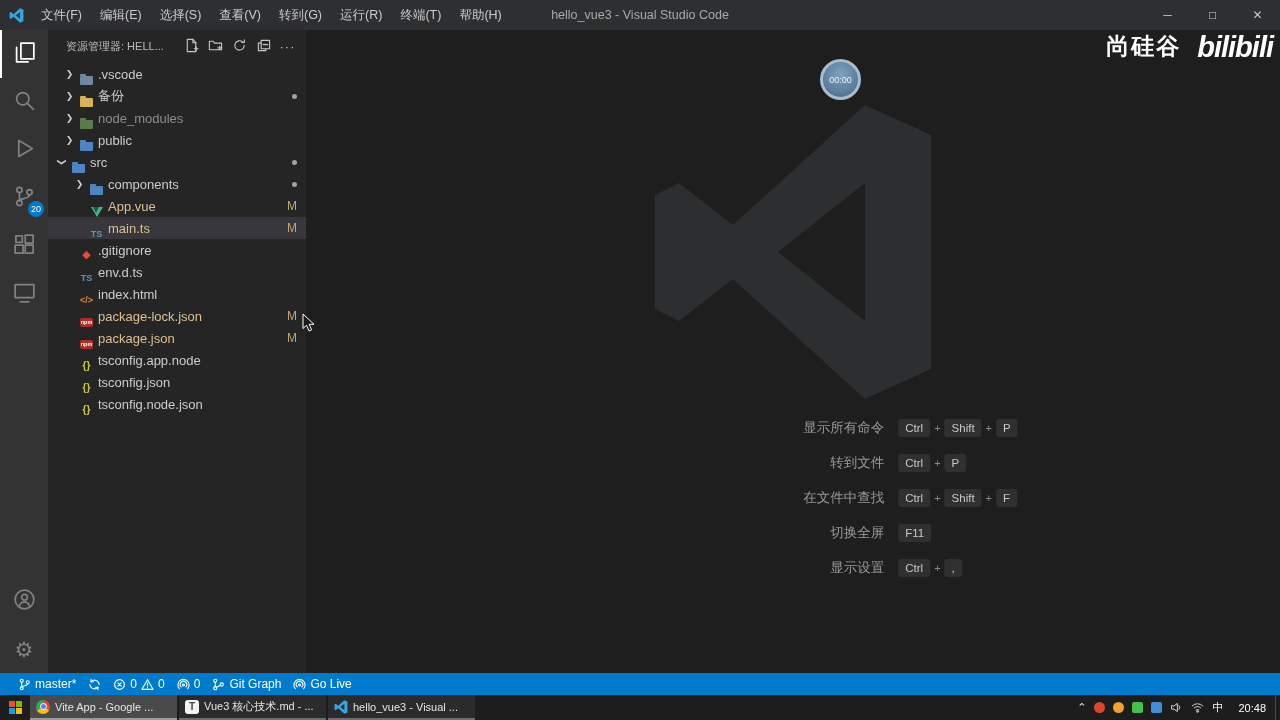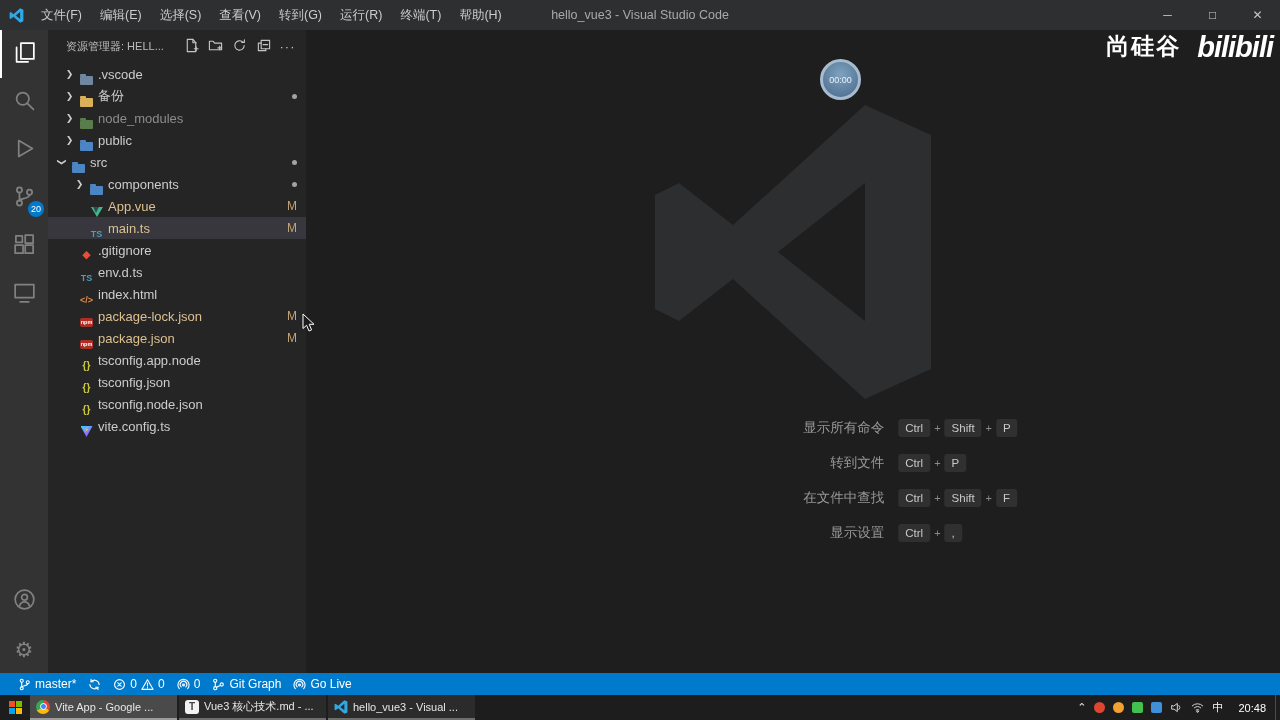--- a/index.html
+++ b/index.html
@@ -362,28 +362,20 @@
             <span class="row-meta"></span>
           </div>
           <div class="tree-row" style="padding-left: 14px;">
             <span class="twisty"></span>
             <span class="ficon">
               <span class="braces-ic">{}</span>
             </span>
             <span class="label">tsconfig.node.json</span>
             <span class="row-meta"></span>
           </div>
-          <div class="tree-row" style="padding-left: 14px;">
-            <span class="twisty"></span>
-            <span class="ficon">
-              <span class="vite-ic">⚡</span>
-            </span>
-            <span class="label">vite.config.ts</span>
-            <span class="row-meta"></span>
-          </div>
         </div>
     </div>
 
     <div class="editor">
       <div class="wm-logo">
         <svg viewBox="0 0 100 100">
             <path fill="#2c2e30" fill-rule="evenodd" d="M74 1 30 41 12 27 4 31v38l8 4 18-14 44 40 22-10V11L74 1zm0 26v46L45 50l29-23z"></path>
           </svg>
       </div>
       <div class="shortcuts">
@@ -406,20 +398,26 @@
             </span>
           </div>
           <div class="wm-row">
             <span class="wm-label">在文件中查找</span>
             <span class="wm-keys">
               <span class="wm-key">Ctrl</span>
               <span class="wm-plus">+</span>
               <span class="wm-key">Shift</span>
               <span class="wm-plus">+</span>
               <span class="wm-key">F</span>
+            </span>
+          </div>
+          <div class="wm-row">
+            <span class="wm-label">切换全屏</span>
+            <span class="wm-keys">
+              <span class="wm-key">F11</span>
             </span>
           </div>
           <div class="wm-row">
             <span class="wm-label">显示设置</span>
             <span class="wm-keys">
               <span class="wm-key">Ctrl</span>
               <span class="wm-plus">+</span>
               <span class="wm-key">,</span>
             </span>
           </div>

